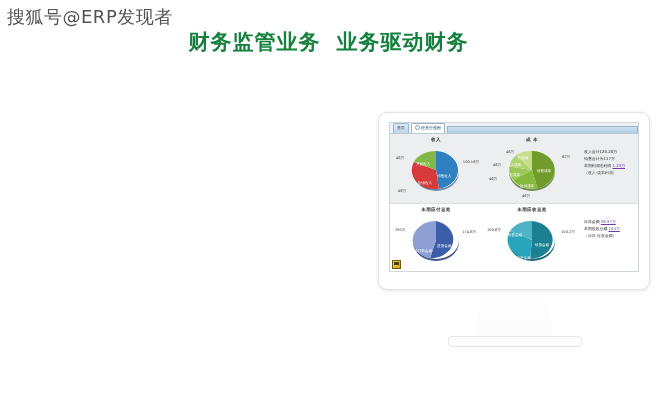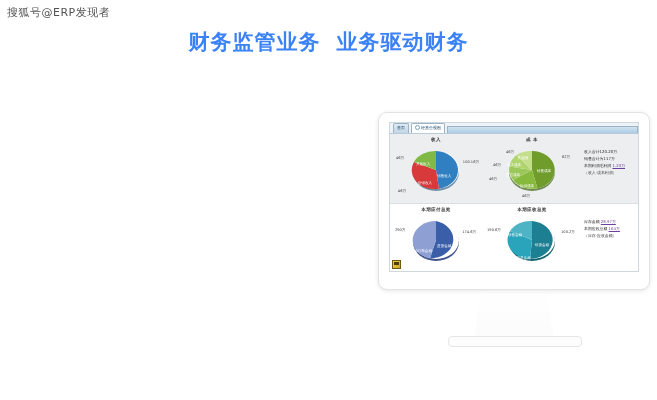--- a/index.html
+++ b/index.html
@@ -4,28 +4,28 @@
 <style>
   html,body{margin:0;padding:0;}
   body{
     width:657px;height:400px;
     background:#ffffff;
     font-family:"Liberation Sans","DejaVu Sans",sans-serif;
     overflow:hidden;position:relative;
   }
   .watermark{
     position:absolute;left:7px;top:5px;
-    font-size:11px;color:#3a3a3a;letter-spacing:.5px;
+    font-size:18px;color:#3a3a3a;letter-spacing:.5px;
     font-family:"DejaVu Sans",sans-serif;
     opacity:.88;
   }
   .slide-title{
     position:absolute;left:0;top:28px;width:657px;
     text-align:center;
-    font-size:21px;font-weight:bold;color:#3b82f6;
+    font-size:21px;font-weight:bold;color:#15803d;
     letter-spacing:1px;
     font-family:"DejaVu Sans",sans-serif;
   }
   .slide-title .gap{display:inline-block;width:16px;}
 
   
   .monitor{position:absolute;left:378px;top:112px;width:272px;height:250px;}
   .bezel{
     position:absolute;left:0;top:0;width:272px;height:178px;
     background:#ffffff;border:1px solid #e3e3e3;border-radius:9px;

